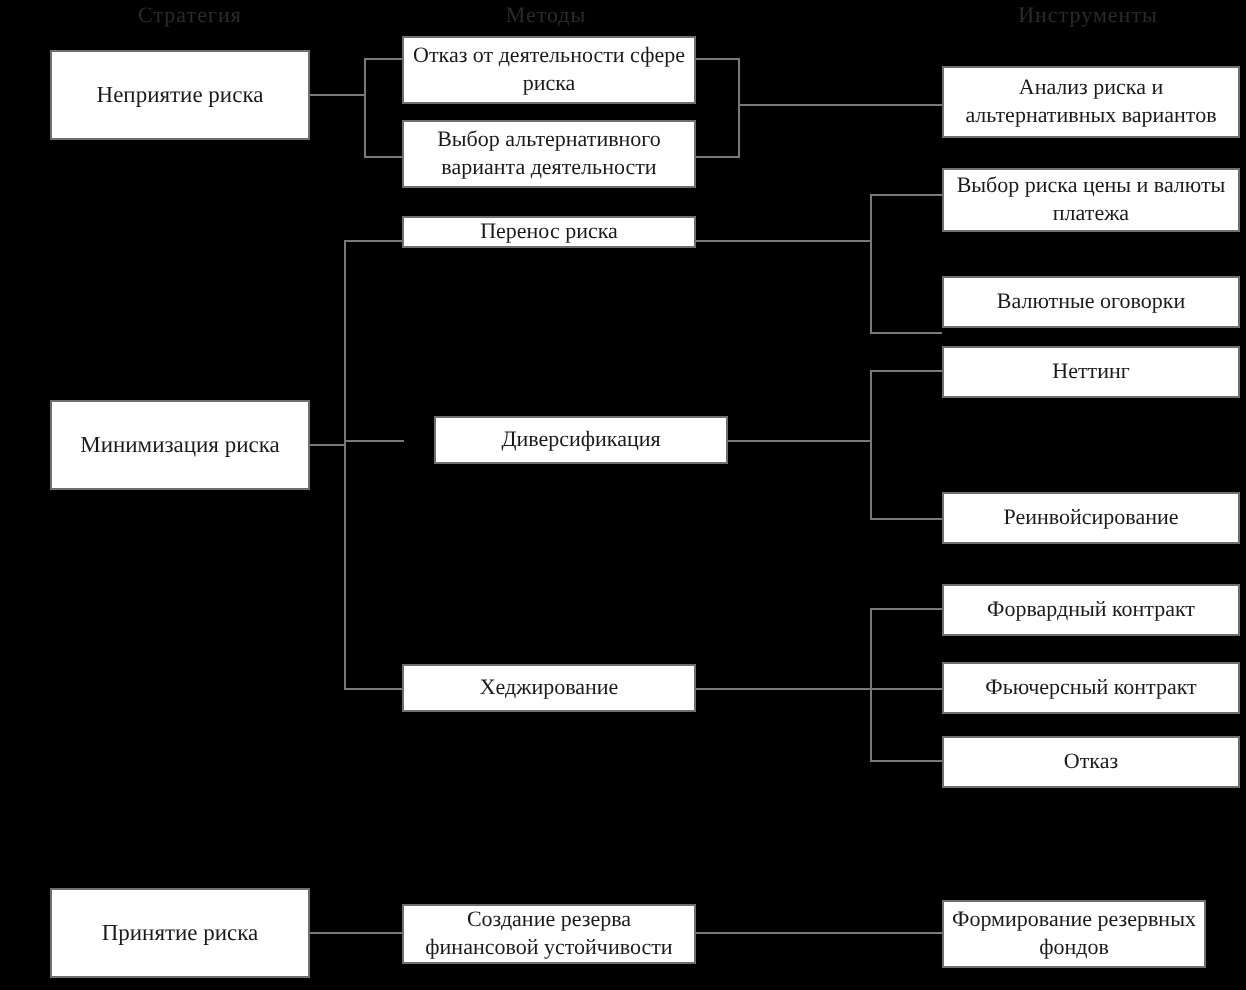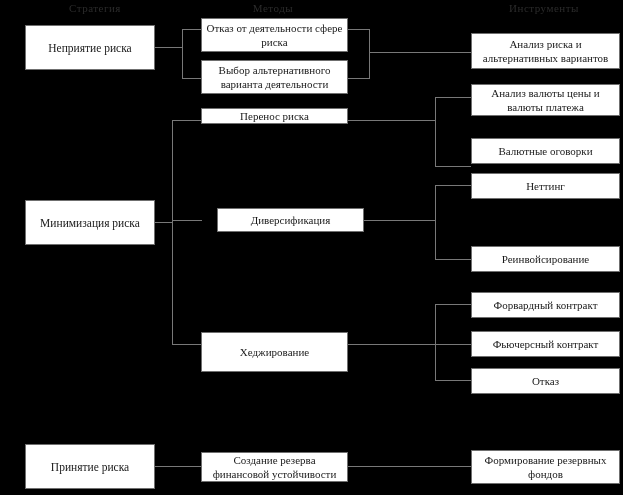--- a/index.html
+++ b/index.html
@@ -113,36 +113,36 @@
   <div class="node big" style="left:25px; top:444px; width:130px; height:45px;">Принятие риска</div>
 
   <div class="node" style="left:201px; top:18px; width:147px; height:34px;">Отказ от деятельности сфере риска</div>
 
   <div class="node" style="left:201px; top:60px; width:147px; height:34px;">Выбор альтернативного варианта деятельности</div>
 
   <div class="node" style="left:201px; top:108px; width:147px; height:16px;">Перенос риска</div>
 
   <div class="node" style="left:217px; top:208px; width:147px; height:24px;">Диверсификация</div>
 
-  <div class="node" style="left:201px; top:332px; width:147px; height:40px;">Хеджирование</div>
+  <div class="node" style="left:201px; top:332px; width:147px; height:24px;">Хеджирование</div>
 
   <div class="node" style="left:201px; top:452px; width:147px; height:30px;">Создание резерва финансовой устойчивости</div>
 
   <div class="node" style="left:471px; top:33px; width:149px; height:36px;">Анализ риска и альтернативных вариантов</div>
 
-  <div class="node" style="left:471px; top:84px; width:149px; height:32px;">Анализ валюты цены и валюты платежа</div>
+  <div class="node" style="left:471px; top:84px; width:149px; height:32px;">Выбор риска цены и валюты платежа</div>
 
   <div class="node" style="left:471px; top:138px; width:149px; height:26px;">Валютные оговорки</div>
 
   <div class="node" style="left:471px; top:173px; width:149px; height:26px;">Неттинг</div>
 
 
   <div class="node" style="left:471px; top:246px; width:149px; height:26px;">Реинвойсирование</div>
 
   <div class="node" style="left:471px; top:292px; width:149px; height:26px;">Форвардный контракт</div>
 
   <div class="node" style="left:471px; top:331px; width:149px; height:26px;">Фьючерсный контракт</div>
 
   <div class="node" style="left:471px; top:368px; width:149px; height:26px;">Отказ</div>
 
-  <div class="node" style="left:471px; top:450px; width:149px; height:34px;">Формирование резервных фондов</div>
+  <div class="node" style="left:471px; top:450px; width:132px; height:34px;">Формирование резервных фондов</div>
 
 </div>
 
 </body></html>

